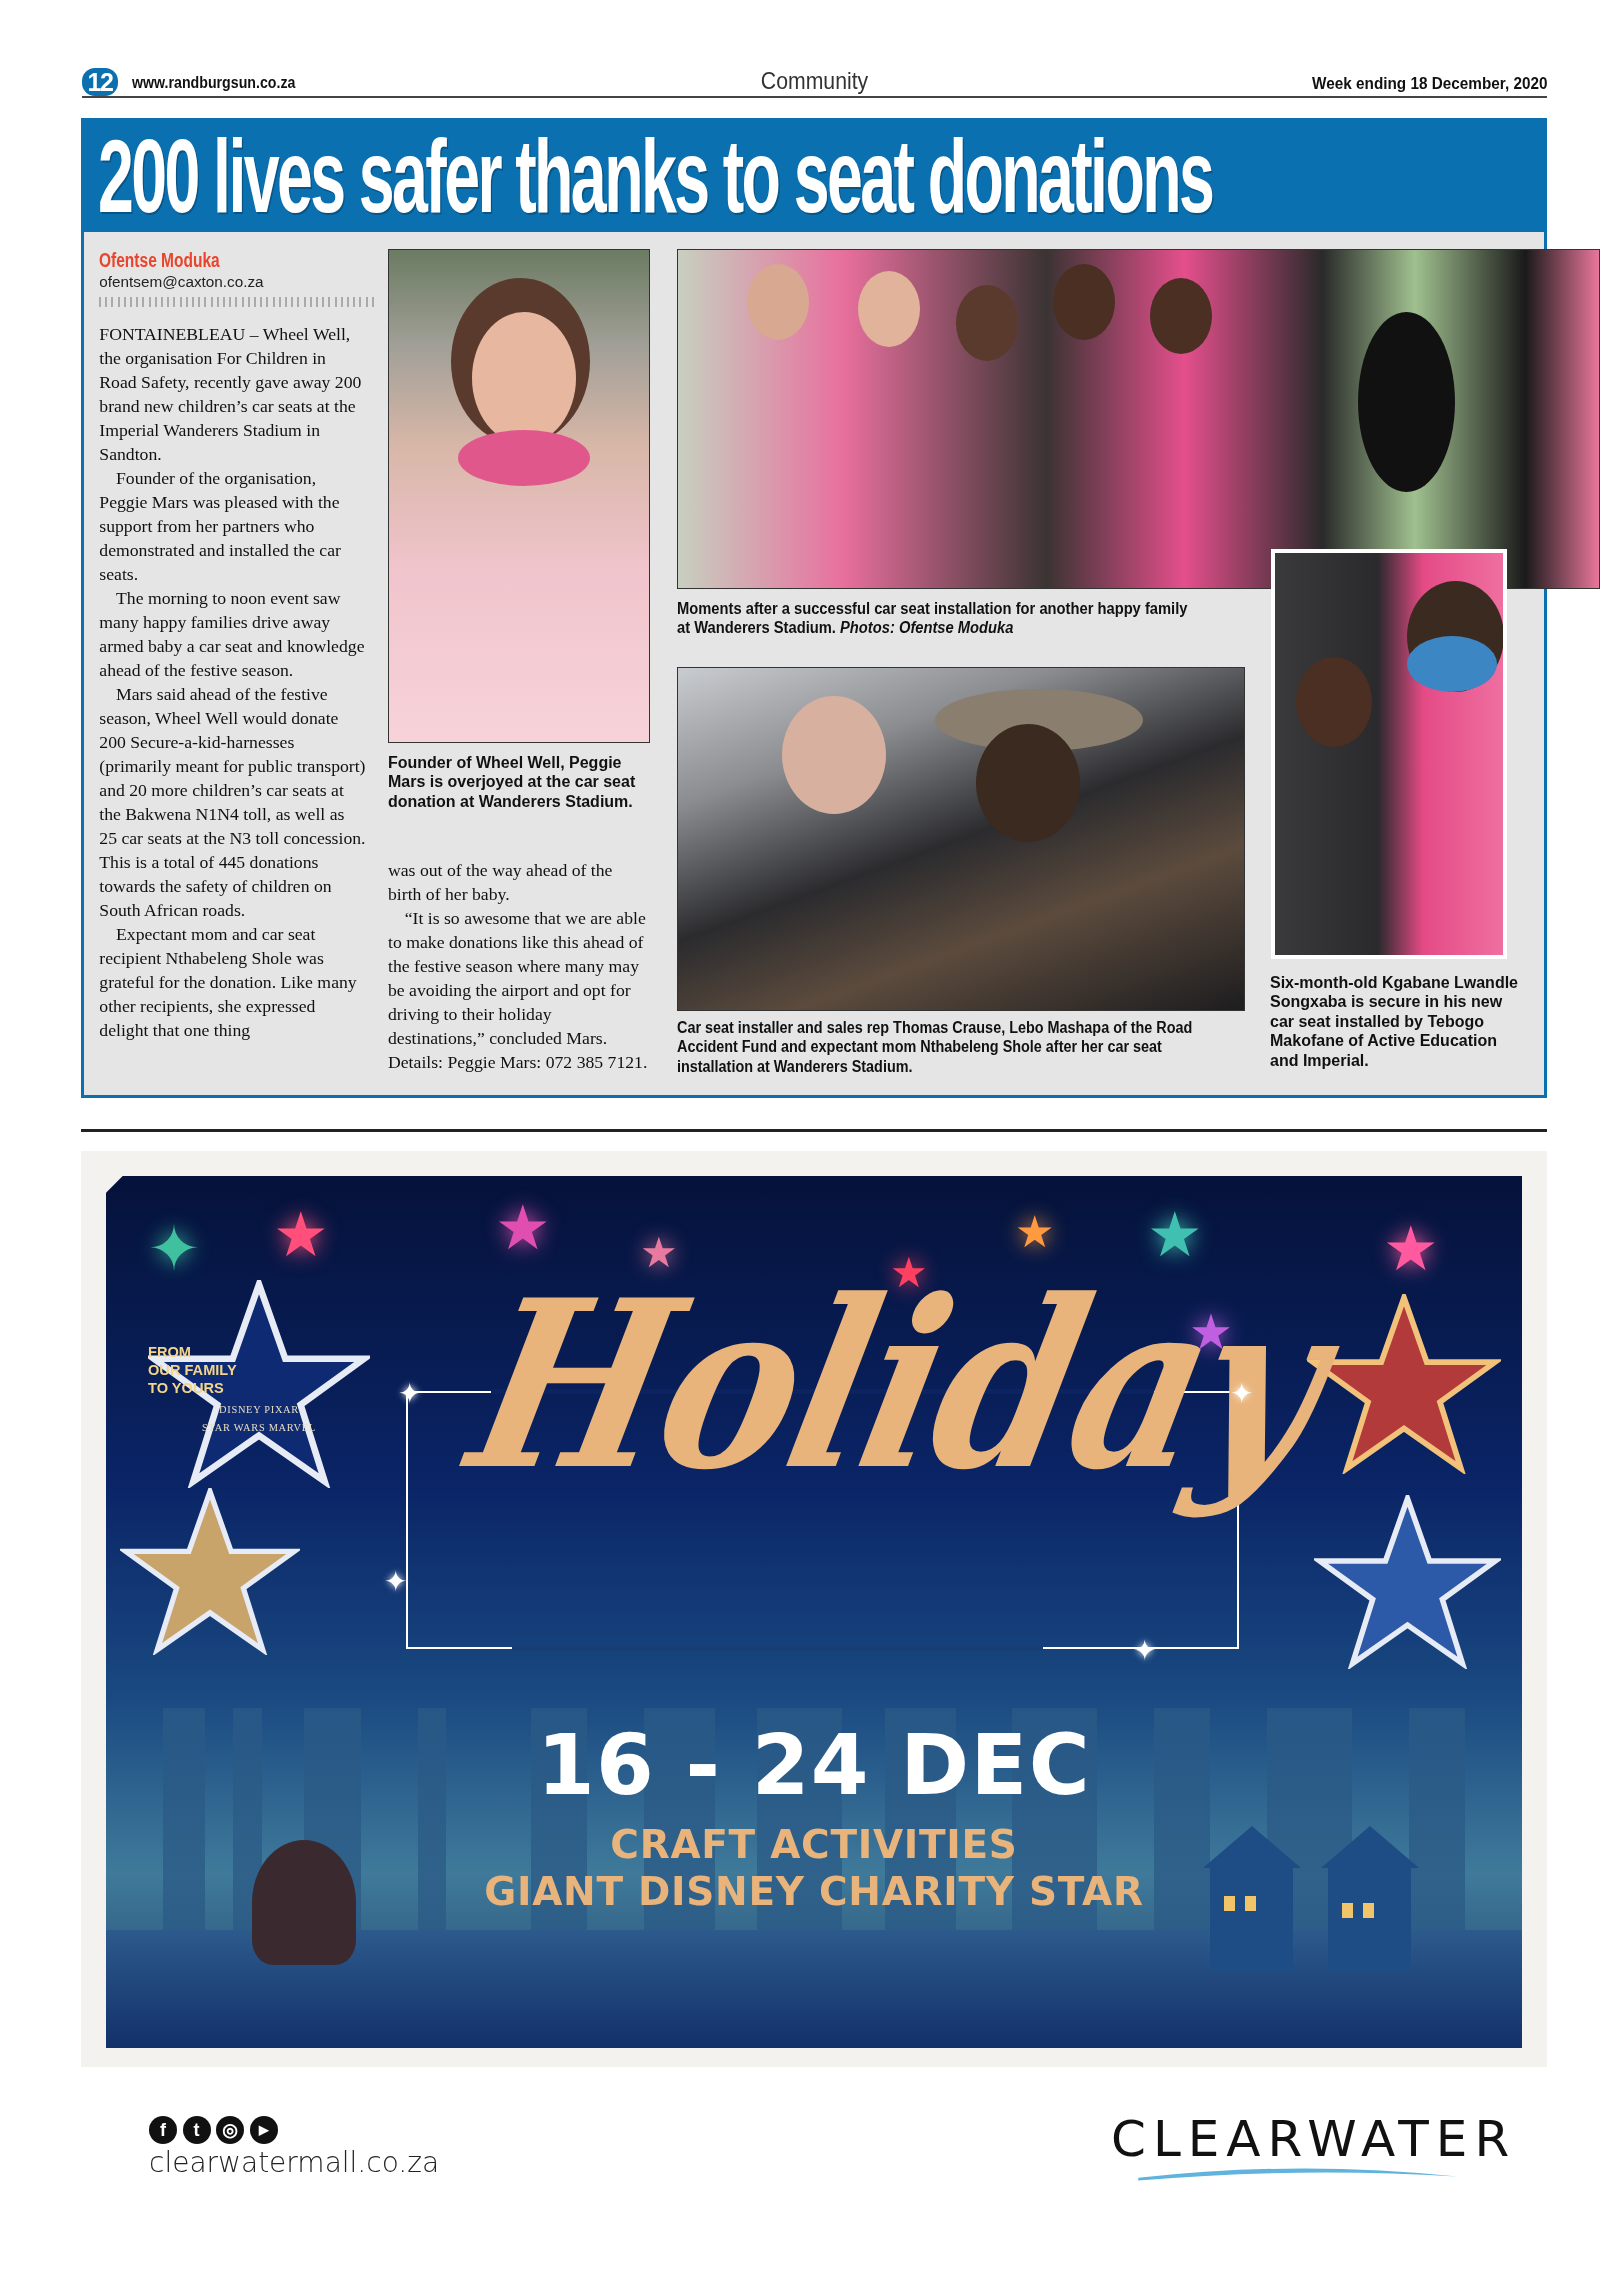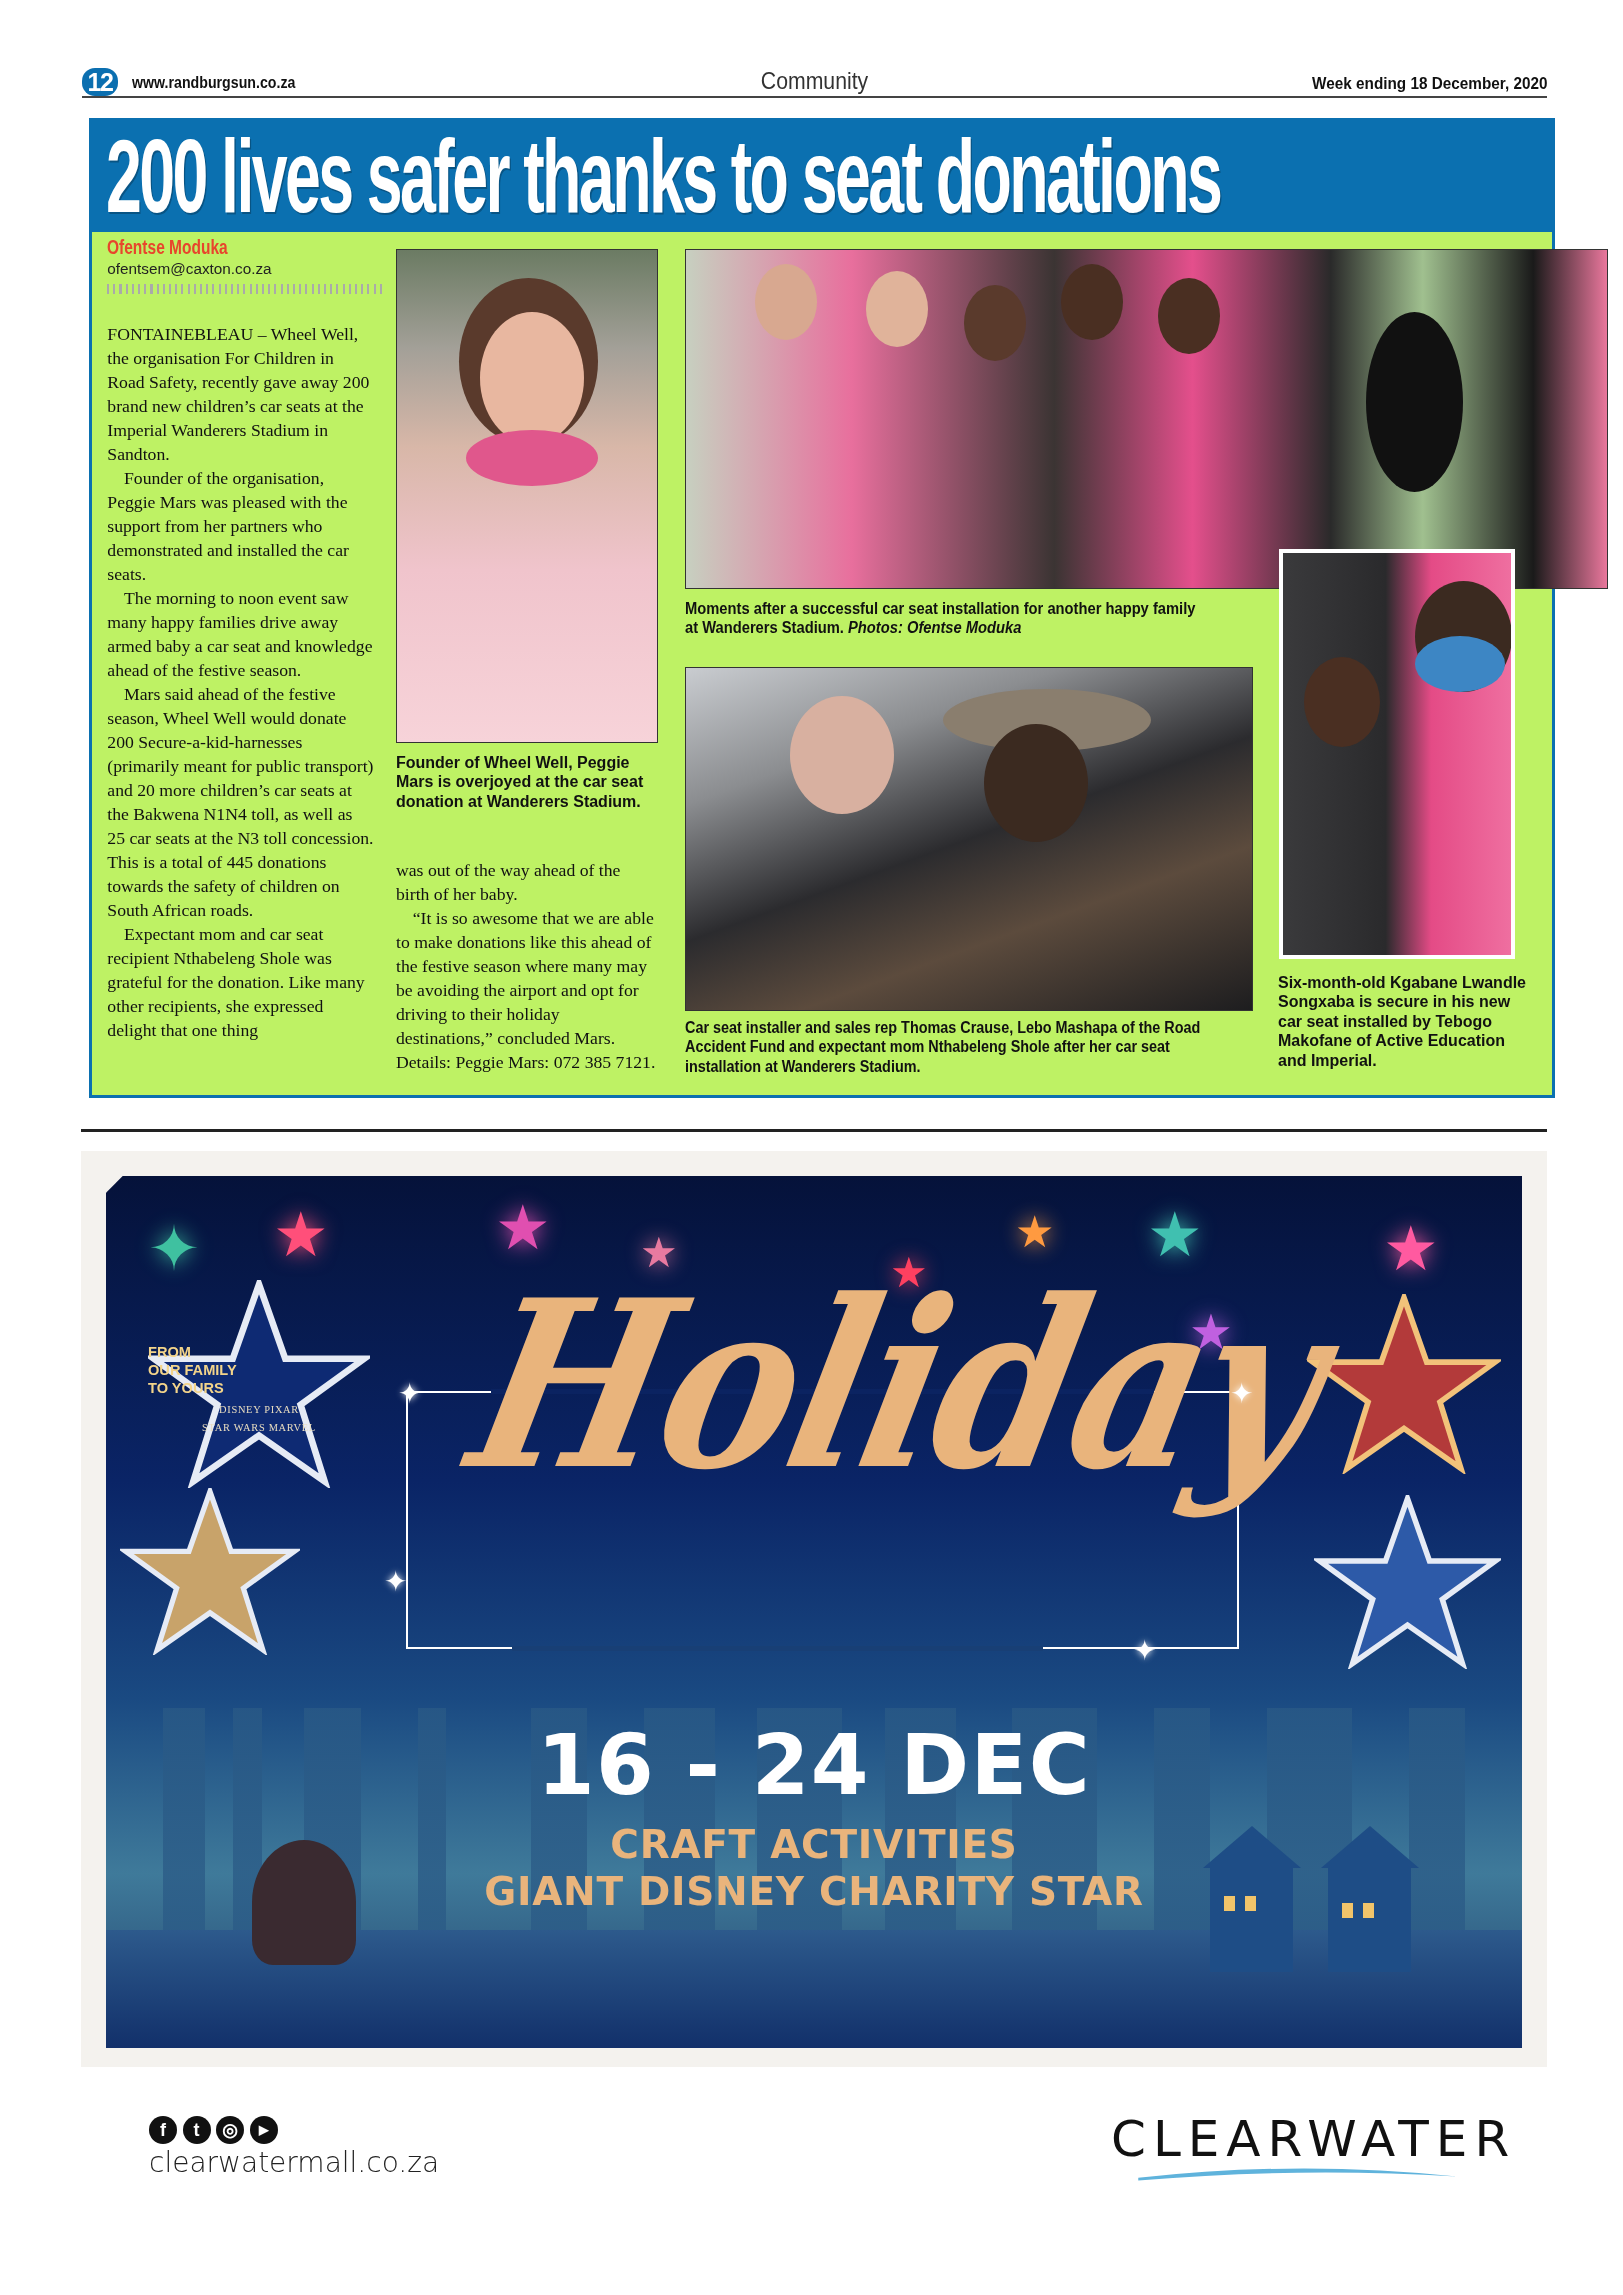--- a/index.html
+++ b/index.html
@@ -7,25 +7,25 @@
   body { position: relative; font-family: "Liberation Serif", serif; color: #111; }
 
   
   .folio { position: absolute; left: 82px; top: 67px; width: 1465px; height: 30.5px; border-bottom: 2.8px solid #444; }
   .page-num { position: absolute; left: 0; top: 1.4px; width: 36px; height: 28px; background: #0b6fb0; color: #fff; font-family: "Liberation Sans", sans-serif; font-weight: bold; font-size: 25px; line-height: 28px; text-align: center; letter-spacing: -1.4px; border-radius: 13px; }
   .site-url { position: absolute; left: 50px; top: 5.6px; font-family: "Liberation Sans", sans-serif; font-weight: bold; font-size: 16.7px; transform: scaleX(0.85); transform-origin: left; }
   .section-name { position: absolute; left: 0; right: 0; top: 1.4px; text-align: center; font-family: "Liberation Sans", sans-serif; font-size: 23.6px; color: #333; transform: scaleX(0.9); }
   .issue-date { position: absolute; right: 0; top: 5.6px; font-family: "Liberation Sans", sans-serif; font-weight: bold; font-size: 17.4px; transform: scaleX(0.88); transform-origin: right; }
 
   
-  .article { position: absolute; left: 81px; top: 118px; width: 1466px; height: 980px; border: 3.5px solid #0b70b0; background: #bef264; margin-left: 8px; }
+  .article { position: absolute; left: 81px; top: 118px; width: 1466px; height: 980px; border: 3.5px solid #0b70b0; background: #e5e5e5; }
   .headline-bar { position: absolute; left: 0; top: 0; width: 100%; height: 111px; background: #0b70b0; }
   .headline { position: absolute; left: 14px; right: 14px; top: 7px; color: #fff; font-family: "Liberation Sans", sans-serif; font-weight: bold; font-size: 104px; line-height: 97px; letter-spacing: -4.2px; white-space: nowrap; transform: scaleX(0.62); transform-origin: left; text-shadow: 2.1px 2.1px 0 rgba(0,0,0,0.25); }
 
-  .byline { position: absolute; left: 15.3px; top: 115px; width: 278px; }
+  .byline { position: absolute; left: 15.3px; top: 128px; width: 278px; }
   .byline-name { font-family: "Liberation Sans", sans-serif; font-weight: bold; font-size: 19.4px; color: #e8452c; transform: scaleX(0.8); transform-origin: left; display: block; }
   .byline-email { font-family: "Liberation Sans", sans-serif; font-size: 15.3px; color: #222; display: block; margin-top: 1.4px; }
   .byline-rule { height: 9.7px; margin-top: 5.6px; background: repeating-linear-gradient(90deg, #aaa 0 2.1px, transparent 2.1px 6.2px); }
 
   .col { position: absolute; font-size: 17.7px; line-height: 24px; color: #111; }
   .col p { text-indent: 0; }
   .col p.ind { text-indent: 16.7px; }
   .col1 { left: 15.3px; top: 201px; width: 267px; }
   .col2 { left: 304px; top: 737px; width: 261px; }
 

